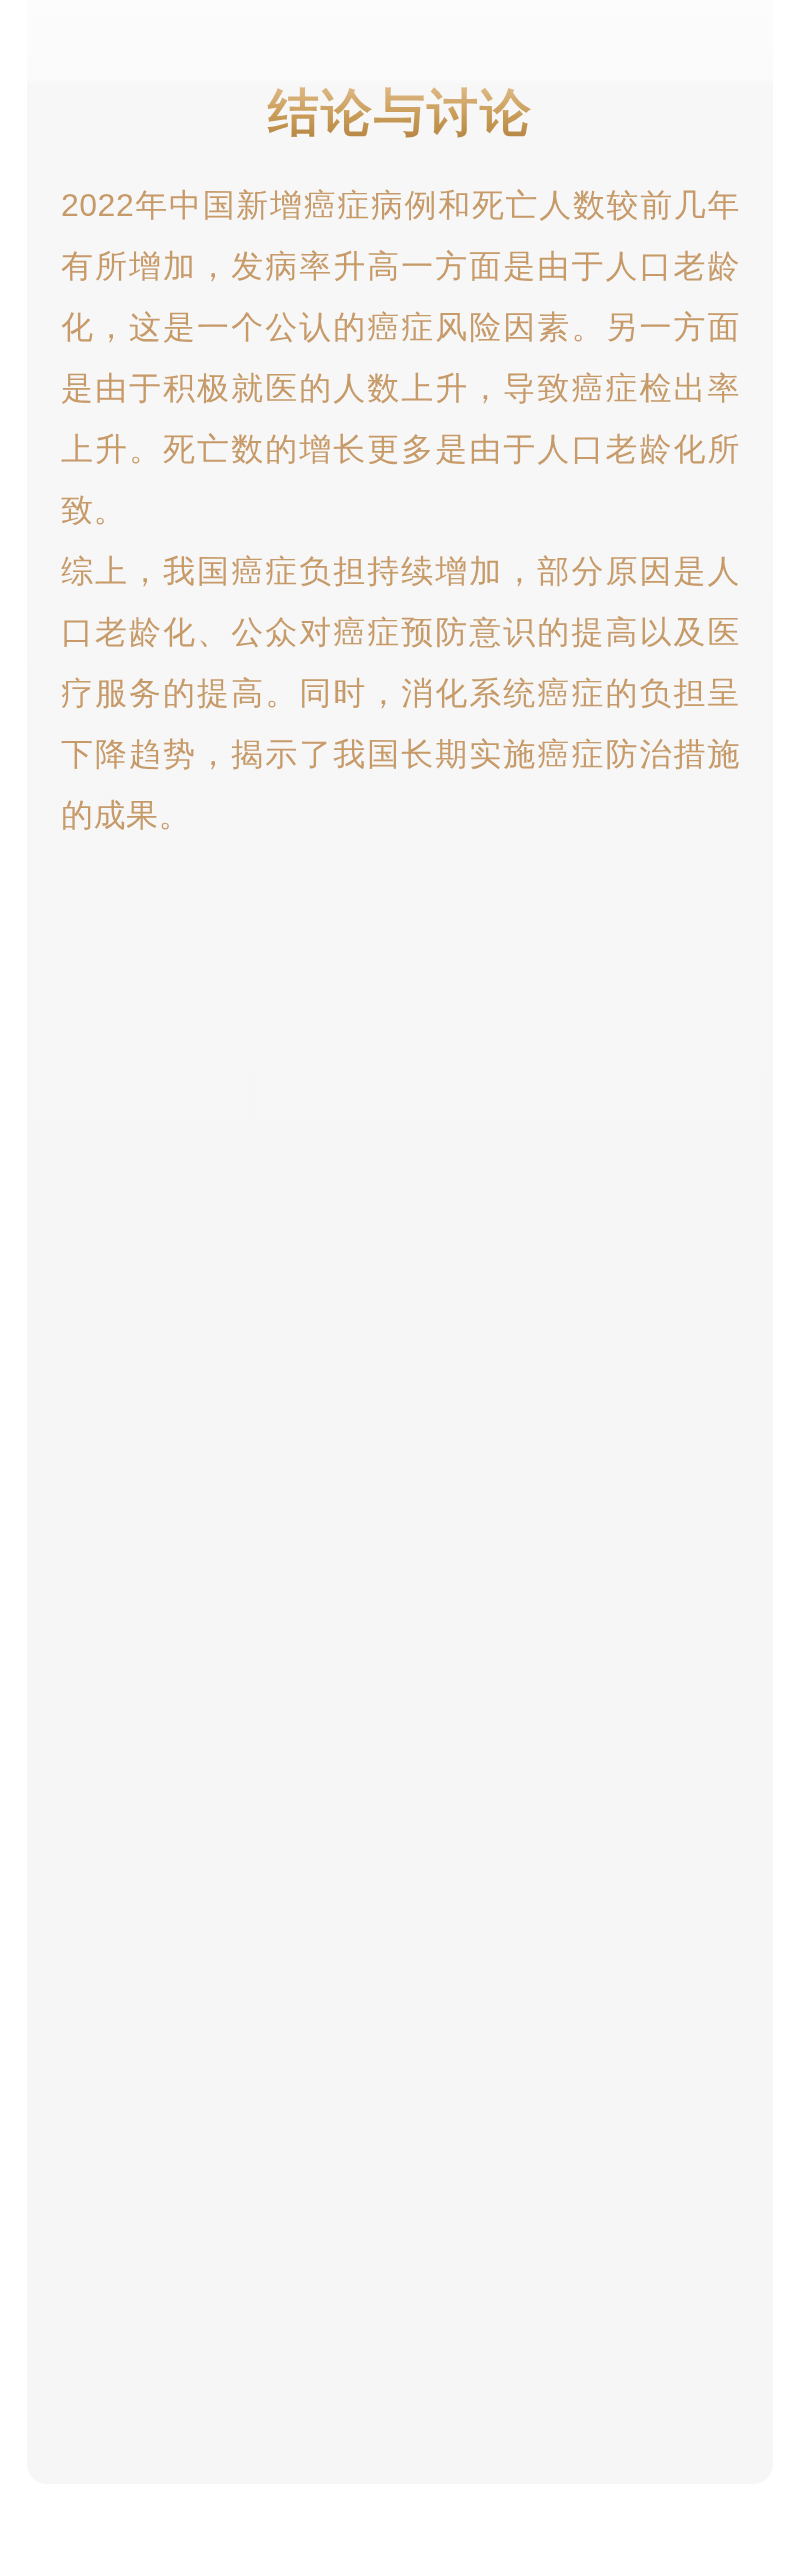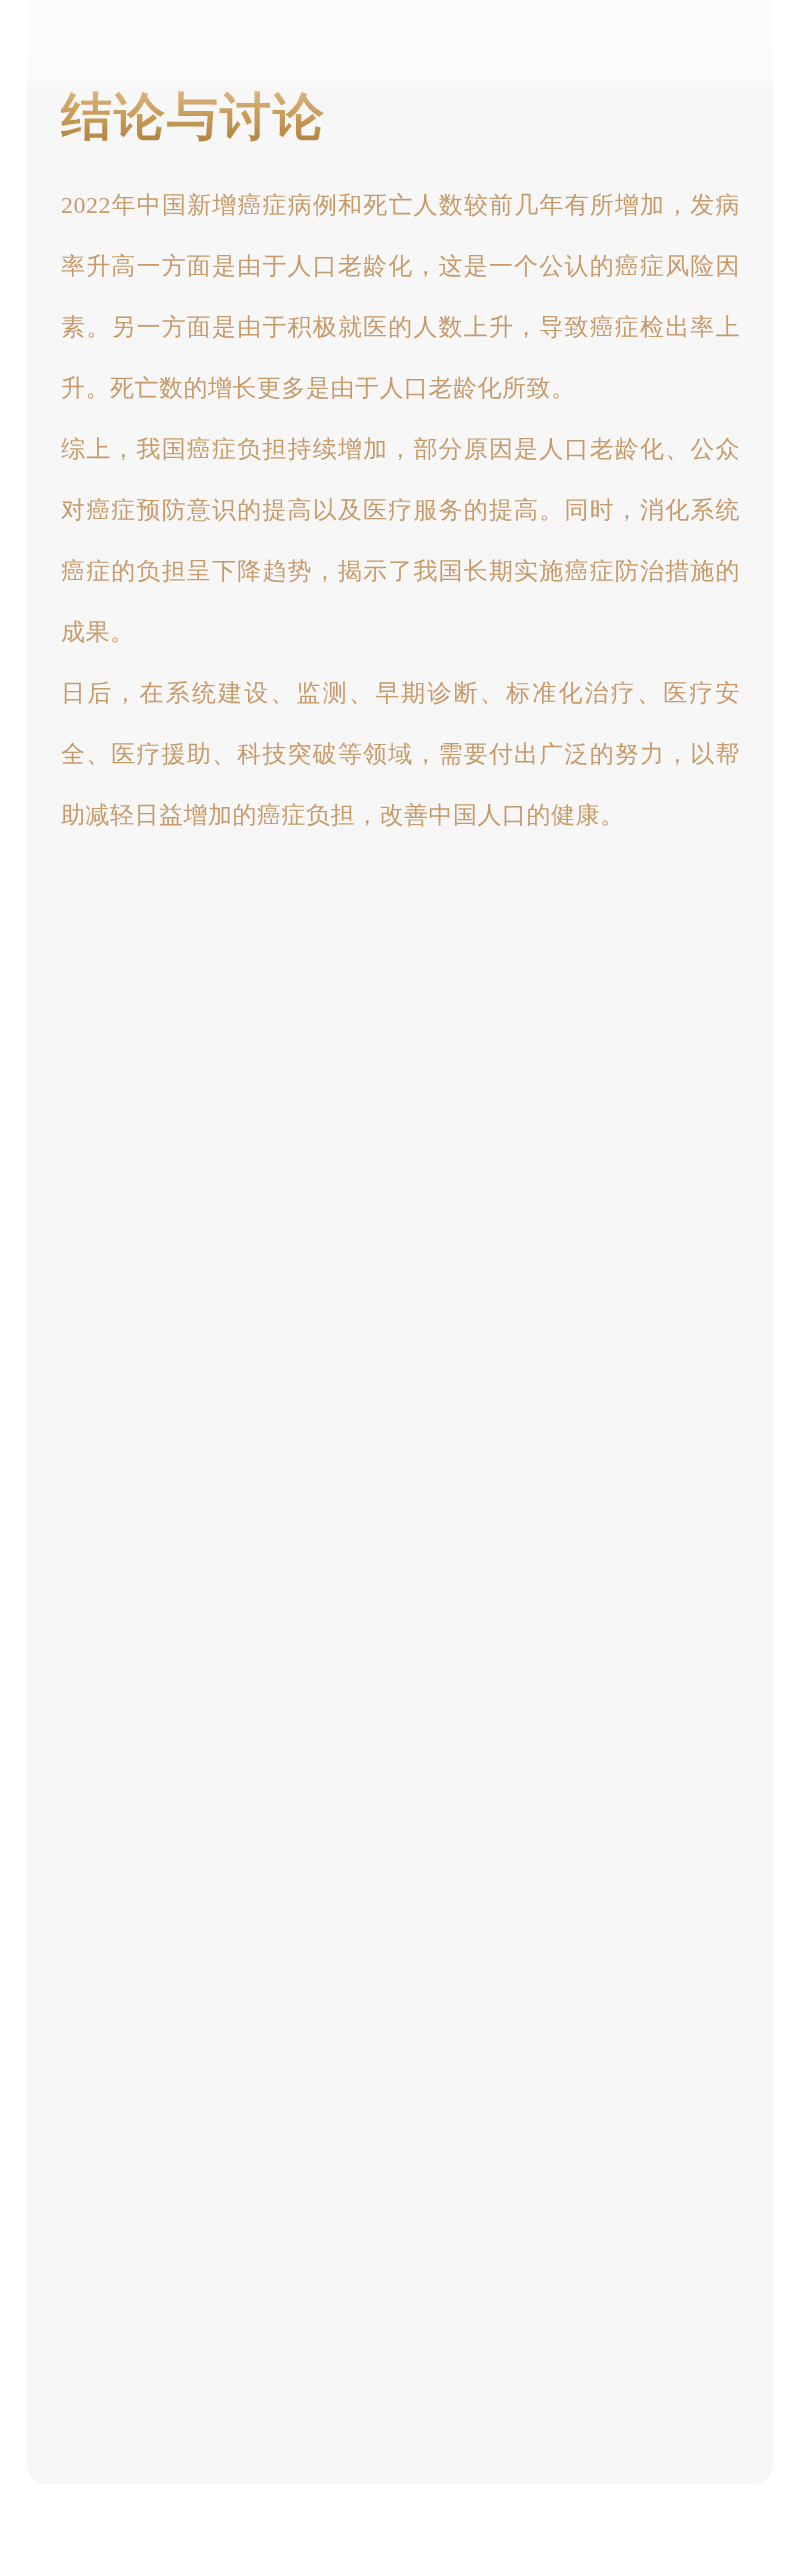--- a/index.html
+++ b/index.html
@@ -21,57 +21,55 @@
     left: 27px;
     top: 0;
     width: 746px;
     height: 2484px;
     background: linear-gradient(180deg, #fcfcfc 0px, #fbfbfb 78px, #f7f7f7 86px, #f6f6f6 100%);
     border-radius: 0 0 20px 20px;
     padding: 82px 33px 0 34px;
   }
 
   .title {
-    font-family: Liberation Serif, serif;
+    font-family: Liberation Mono, monospace;
     font-size: 51px;
     font-weight: 700;
     line-height: 70px;
-    text-align: left;
+    text-align: center;
     letter-spacing: 2px;
     color: #bd8c48;
   }
 
   @supports ((-webkit-background-clip: text) or (background-clip: text)) {
     .title {
       background: linear-gradient(180deg, #e2bd8d 0%, #c89c58 48%, #ac7a38 100%);
       -webkit-background-clip: text;
       background-clip: text;
       color: transparent;
     }
   }
 
   .article-body {
     margin-top: 23px;
   }
 
   .article-body p {
-    font-size: 24px;
+    font-size: 32px;
     line-height: 61px;
     letter-spacing: 0.5px;
     color: #c79a69;
     text-align: justify;
     text-justify: inter-ideograph;
-    font-family: Liberation Serif, serif;
   }
 </style>
 </head>
 <body>
 
 <div class="page">
   <div class="card">
     <h1 class="title">结论与讨论</h1>
     <div class="article-body">
         <p>2022年中国新增癌症病例和死亡人数较前几年有所增加，发病率升高一方面是由于人口老龄化，这是一个公认的癌症风险因素。另一方面是由于积极就医的人数上升，导致癌症检出率上升。死亡数的增长更多是由于人口老龄化所致。</p>
         <p>综上，我国癌症负担持续增加，部分原因是人口老龄化、公众对癌症预防意识的提高以及医疗服务的提高。同时，消化系统癌症的负担呈下降趋势，揭示了我国长期实施癌症防治措施的成果。</p>
-        <p>日后，在系统建设、监测、早期诊断、标准化治疗、医疗安全、医疗援助、科技突破等领域，需要付出广泛的努力，以帮助减轻日益增加的癌症负担，改善中国人口的健康。</p>
       </div>
   </div>
 </div>
 
 </body></html>

